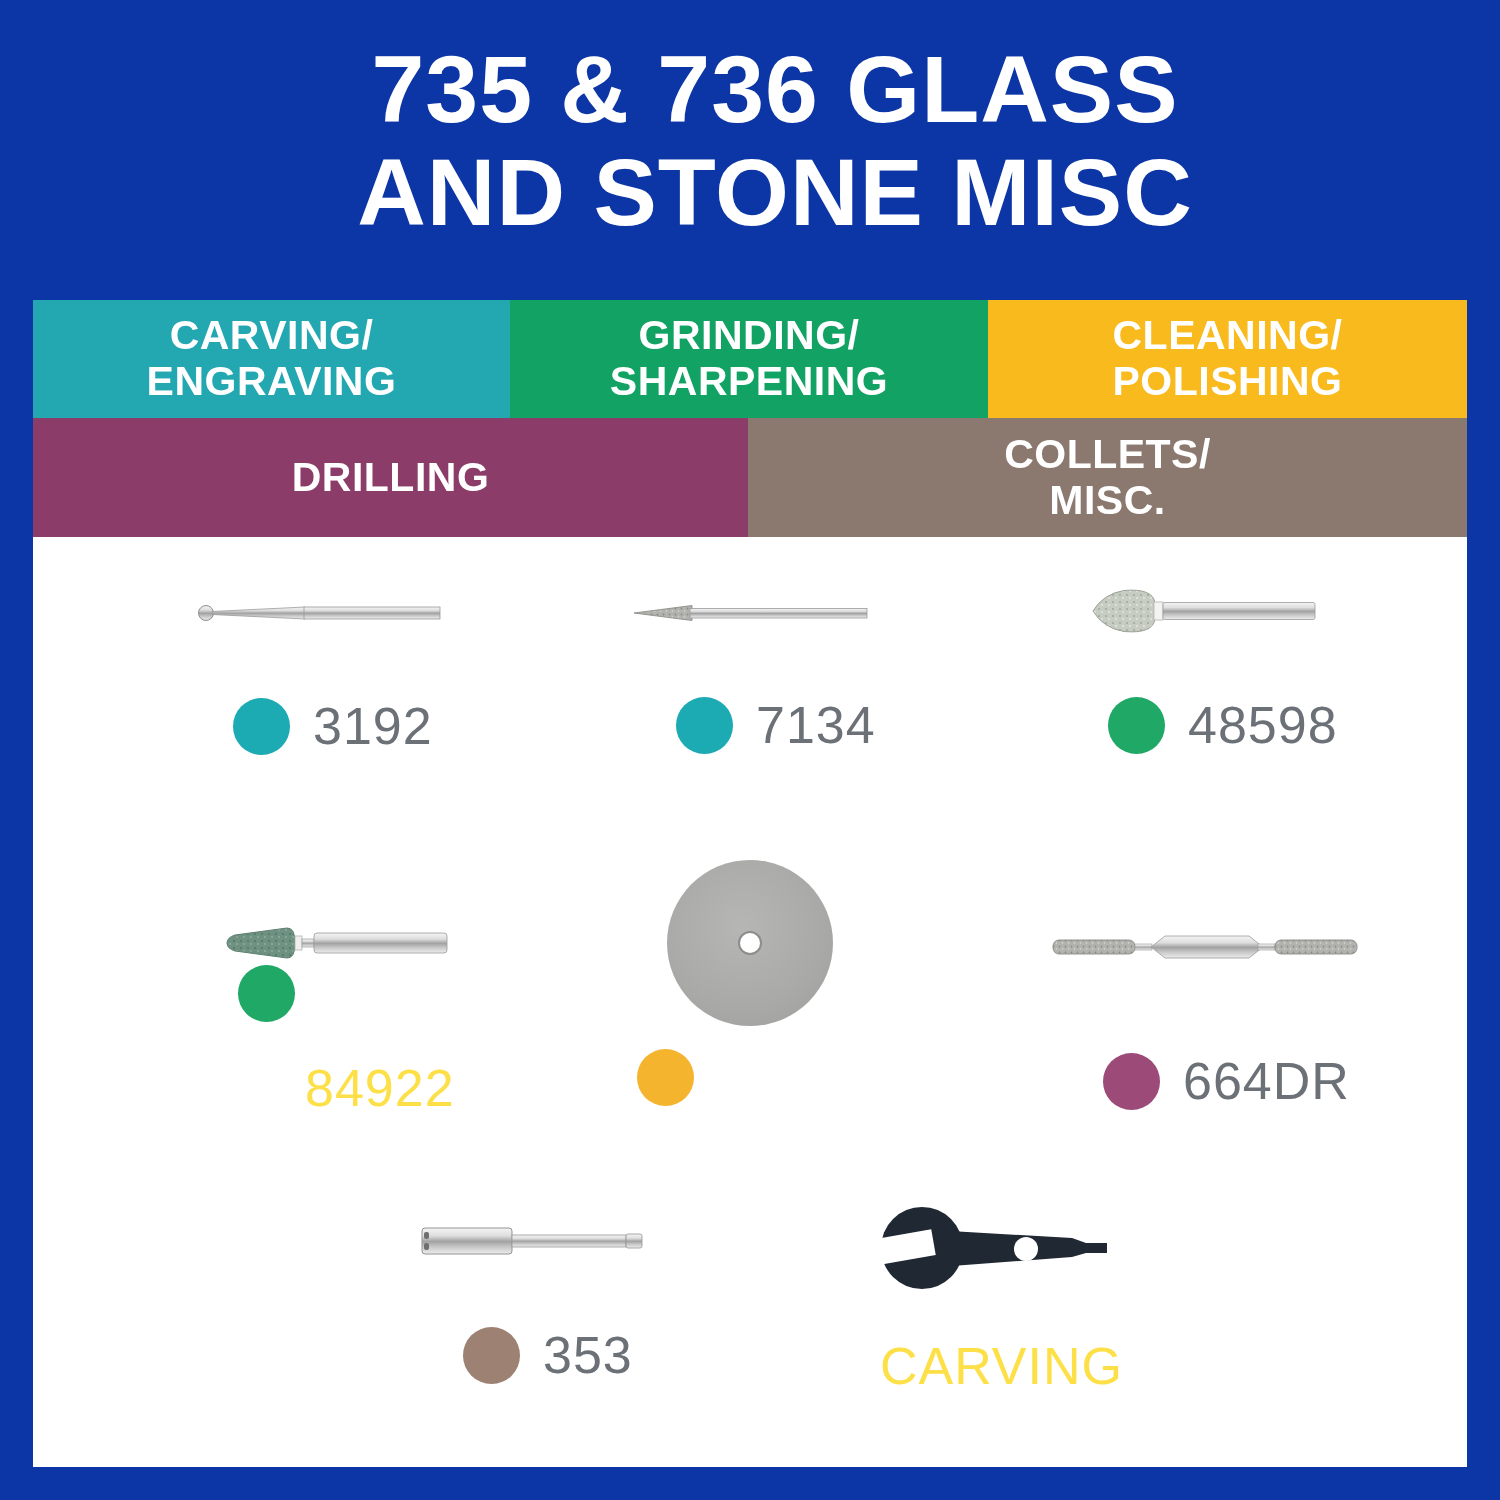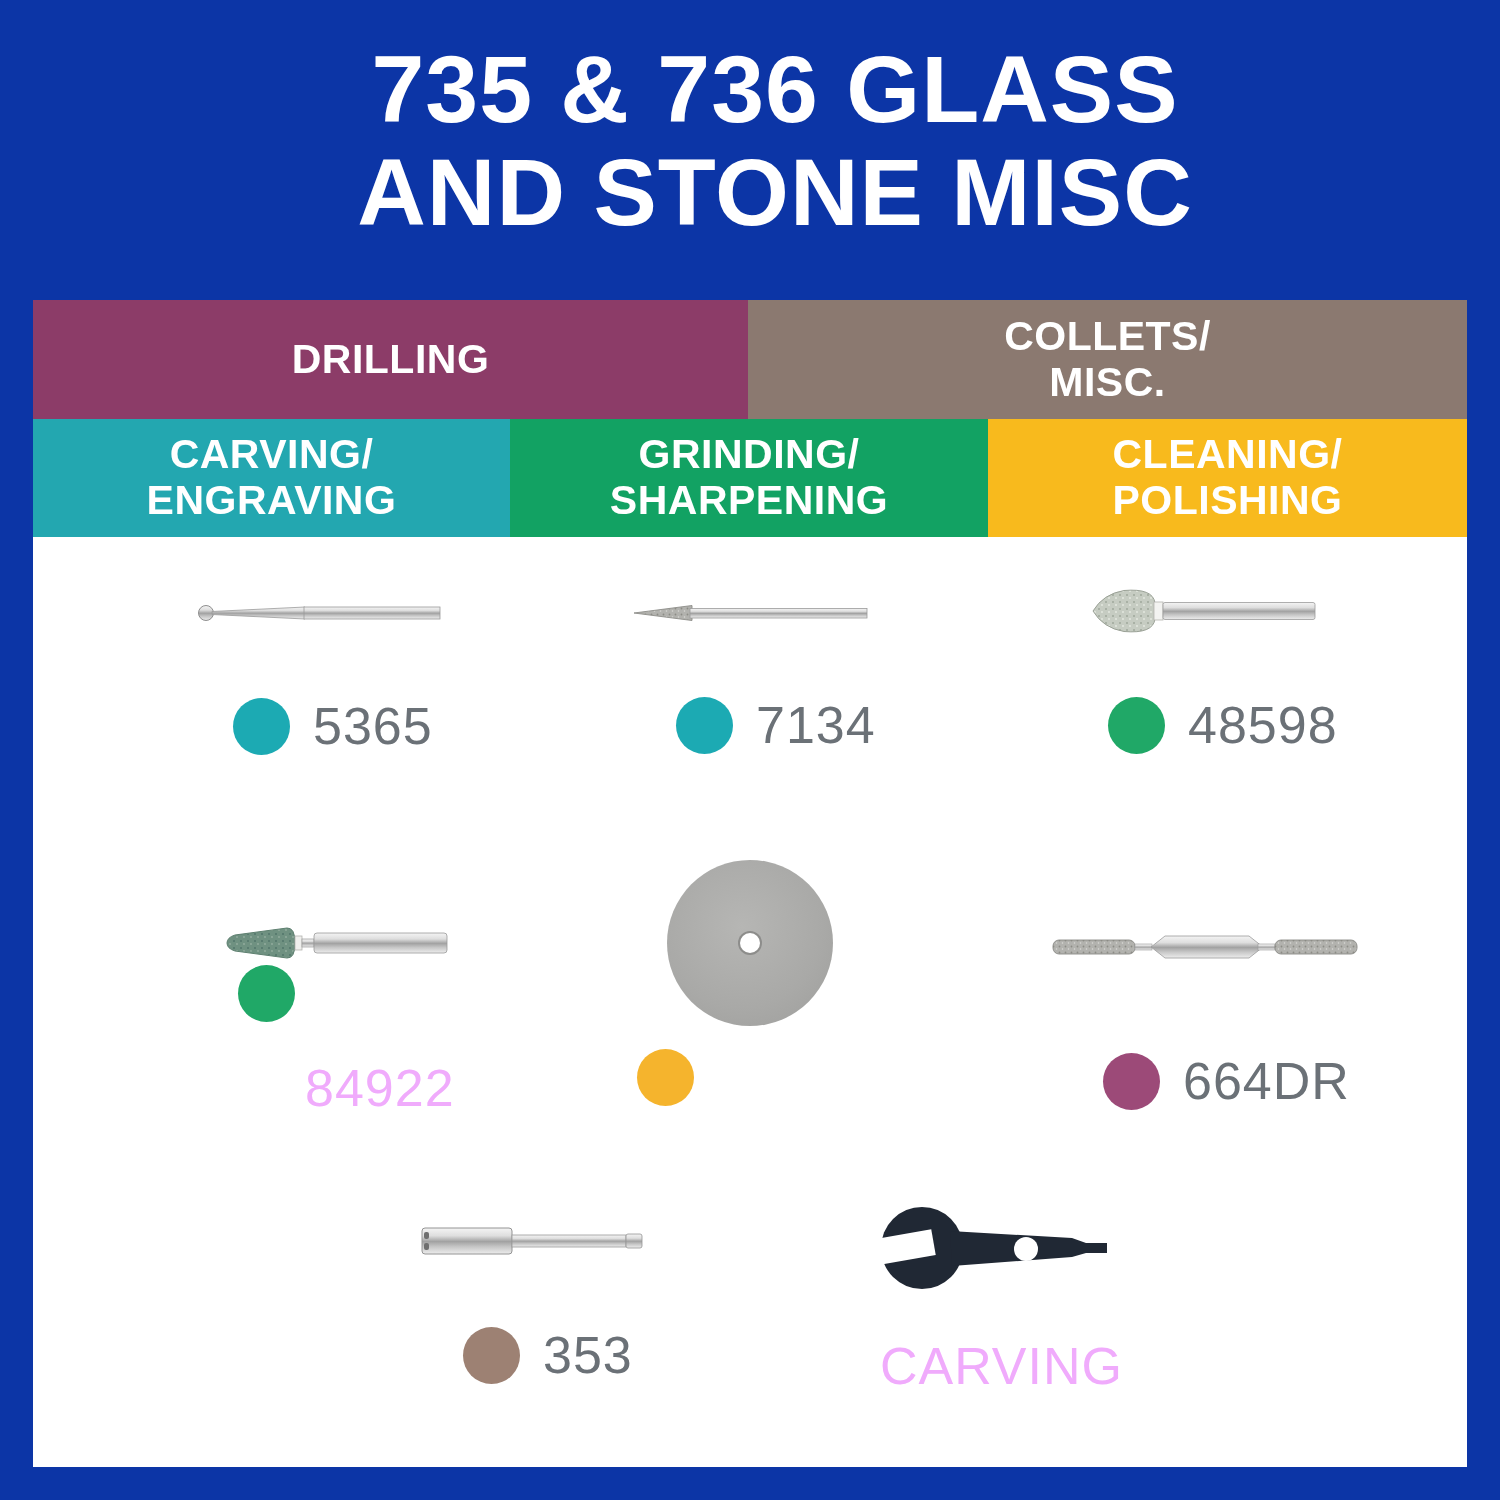--- a/index.html
+++ b/index.html
@@ -26,21 +26,21 @@
   .panel{
     position:absolute;left:33px;top:537px;width:1434px;height:930px;
     background:#ffffff;
   }
   .tool{position:absolute;}
   .caption{position:absolute;display:flex;align-items:center;gap:23px;}
   .dot{width:57px;height:57px;border-radius:50%;flex:0 0 auto;}
   .plabel{
     color:#6b7177;font-size:52px;letter-spacing:1px;white-space:nowrap;
   }
-  .plabel-solo{position:absolute;color:#f0abfc;font-size:52px;letter-spacing:1px;white-space:nowrap;}
+  .plabel-solo{position:absolute;color:#fde047;font-size:52px;letter-spacing:1px;white-space:nowrap;}
   .disc{
     position:absolute;border-radius:50%;
     background:radial-gradient(circle at 45% 40%, #b6b6b4 0%, #a9a9a7 60%, #9d9d9b 100%);
   }
   .disc-hole{
     position:absolute;left:73px;top:73px;width:20px;height:20px;border-radius:50%;
     background:#ffffff;box-shadow:0 0 0 2px #8d8d8b;
   }
   .defs-svg{position:absolute;width:0;height:0;}
 </style>
@@ -73,41 +73,41 @@
     </pattern>
   </defs>
 </svg>
 
 <div class="title">
   <div>735 &amp; 736 GLASS</div>
   <div>AND STONE MISC</div>
 </div>
 
 <div class="bars">
-  <div class="bar-row bar-row2">
-    <div class="bar-cell" style="width: 715px; background-color: rgb(140, 60, 104);">
-      <div>DRILLING</div>
-    </div>
-    <div class="bar-cell" style="width: 719px; background-color: rgb(139, 121, 112);">
-      <div>COLLETS/</div>
-      <div>MISC.</div>
-    </div>
-  </div>
   <div class="bar-row">
     <div class="bar-cell" style="width: 477px; background-color: rgb(35, 167, 176);">
       <div>CARVING/</div>
       <div>ENGRAVING</div>
     </div>
     <div class="bar-cell" style="width: 478px; background-color: rgb(18, 162, 99);">
       <div>GRINDING/</div>
       <div>SHARPENING</div>
     </div>
     <div class="bar-cell" style="width: 479px; background-color: rgb(248, 186, 29);">
       <div>CLEANING/</div>
       <div>POLISHING</div>
+    </div>
+  </div>
+  <div class="bar-row bar-row2">
+    <div class="bar-cell" style="width: 715px; background-color: rgb(140, 60, 104);">
+      <div>DRILLING</div>
+    </div>
+    <div class="bar-cell" style="width: 719px; background-color: rgb(139, 121, 112);">
+      <div>COLLETS/</div>
+      <div>MISC.</div>
     </div>
   </div>
 </div>
 
 <div class="panel"></div>
 
 <svg class="tool" style="left:197px;top:598px" width="244" height="30" viewBox="0 0 244 30">
   <circle cx="9" cy="15" r="7.5" fill="url(#metal)" stroke="#8f8f8f" stroke-width="1"></circle>
   <polygon points="15,13.5 108,9 108,21 15,16.5" fill="url(#metal)" stroke="#9a9a9a" stroke-width="0.8"></polygon>
   <rect x="107" y="9" width="136" height="12" fill="url(#metal)" stroke="#9a9a9a" stroke-width="0.8"></rect>
@@ -119,21 +119,21 @@
 </svg>
 
 <svg class="tool" style="left:1090px;top:586px" width="228" height="50" viewBox="0 0 228 50">
   <path d="M3,25 Q13,8 34,4.5 Q63,2 65,17 L65,33 Q63,48 34,45.5 Q13,42 3,25 Z" fill="url(#spkSage)" stroke="#9aa196" stroke-width="1"></path>
   <rect x="64" y="16" width="9" height="18" fill="#f3f3f1" stroke="#b3b3af" stroke-width="0.8"></rect>
   <rect x="73" y="16.5" width="152" height="17" rx="2" fill="url(#metal)" stroke="#9a9a9a" stroke-width="0.8"></rect>
 </svg>
 
 <div class="caption" style="left:233px;top:696px">
   <span class="dot" style="background-color: rgb(28, 170, 179);"></span>
-  <span class="plabel">5365</span>
+  <span class="plabel">3192</span>
 </div>
 <div class="caption" style="left:676px;top:695px">
   <span class="dot" style="background-color: rgb(28, 170, 179);"></span>
   <span class="plabel">7134</span>
 </div>
 <div class="caption" style="left:1108px;top:695px">
   <span class="dot" style="background-color: rgb(32, 168, 103);"></span>
   <span class="plabel">48598</span>
 </div>
 

